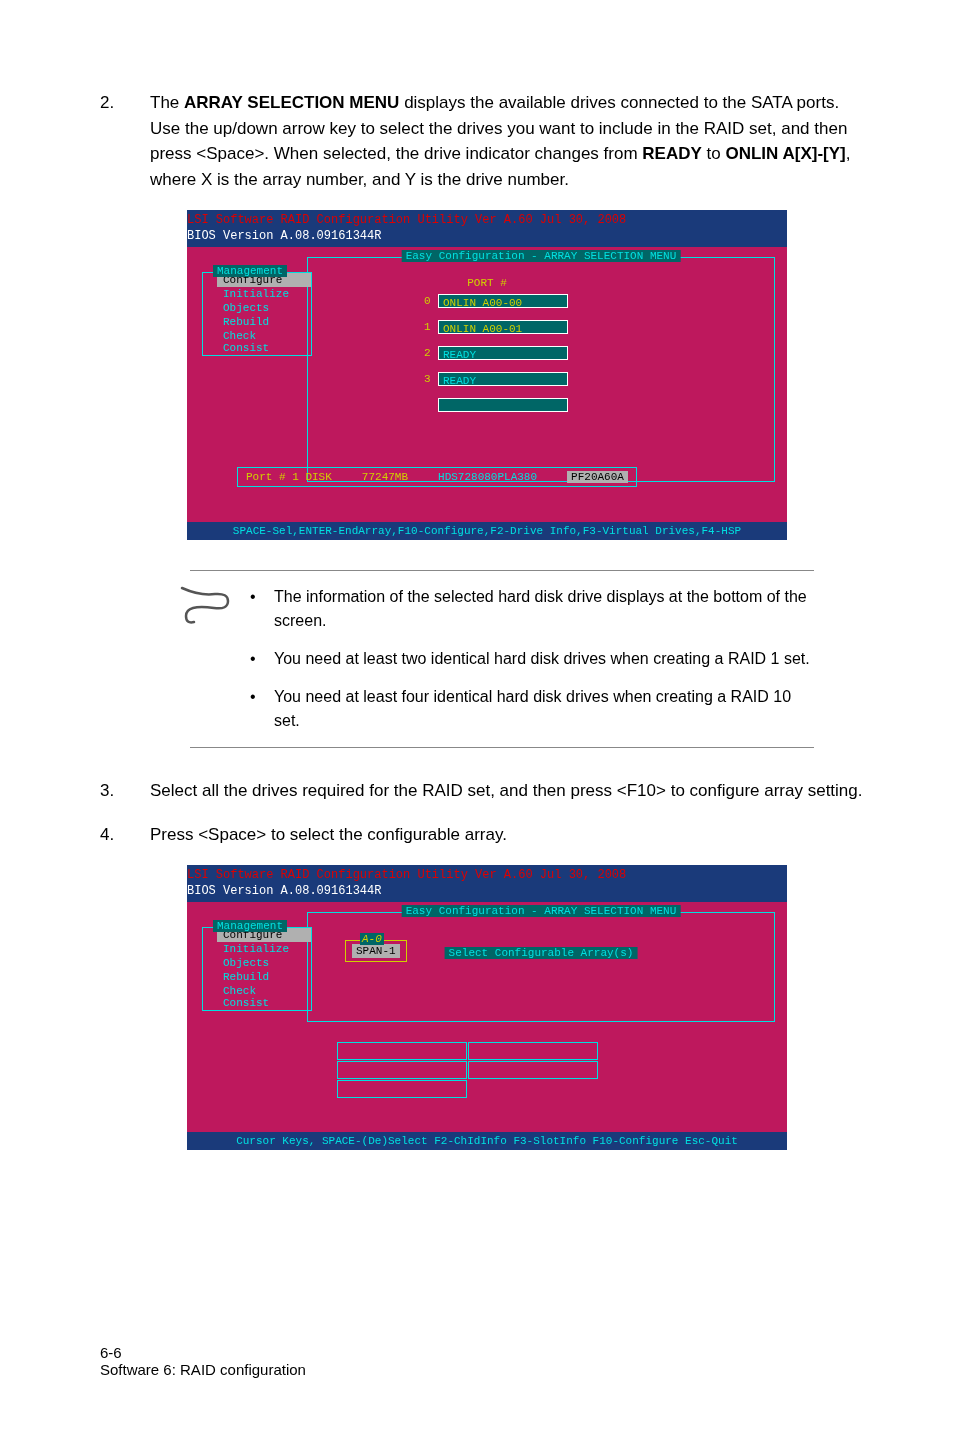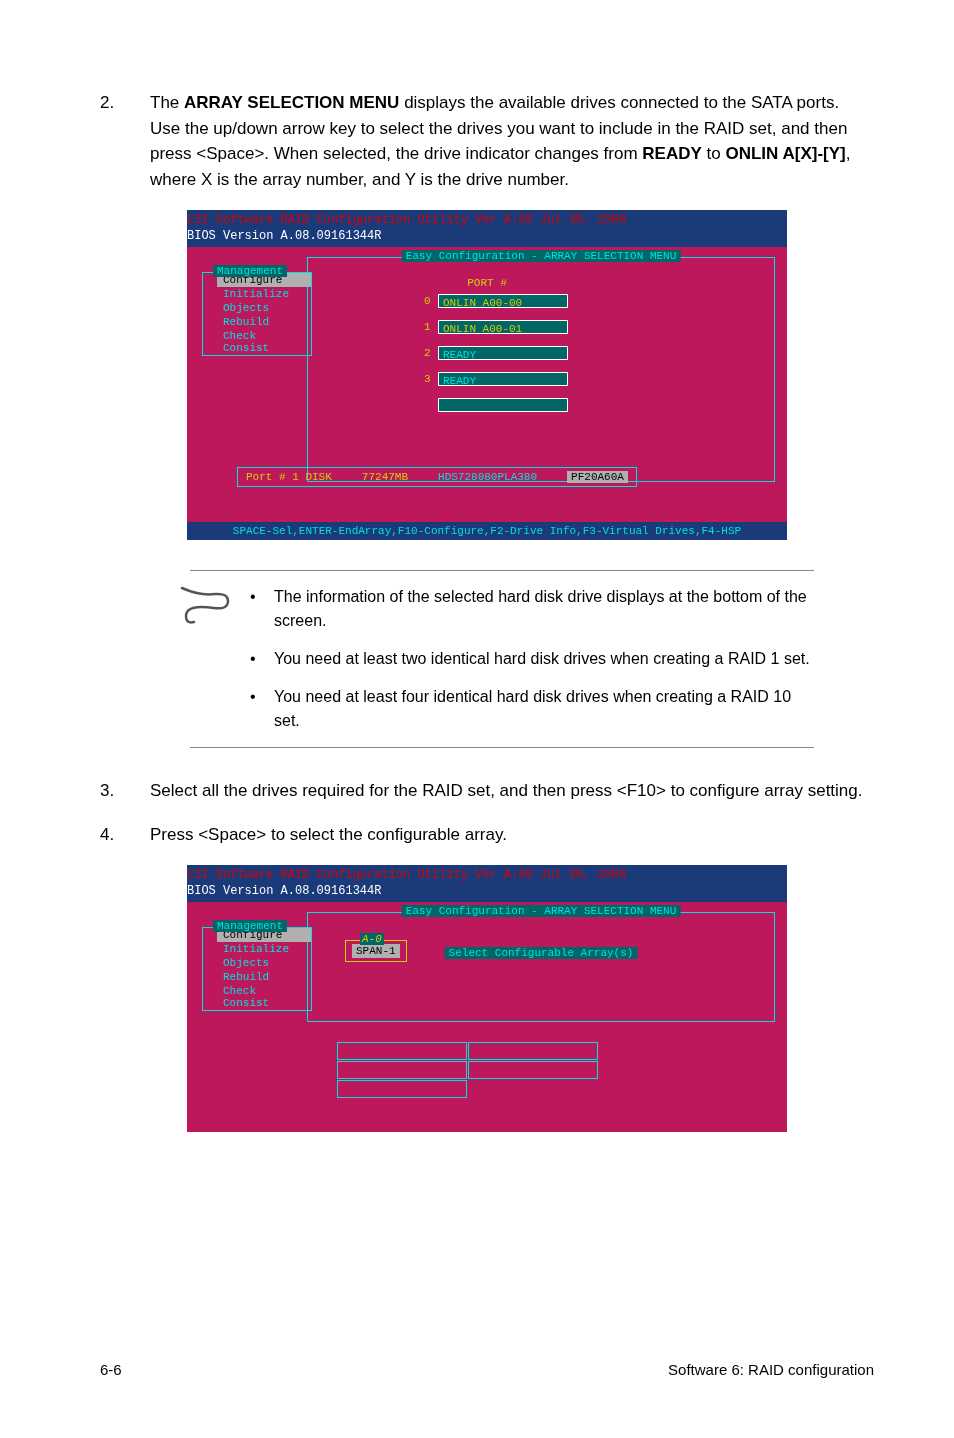--- a/index.html
+++ b/index.html
@@ -35,21 +35,21 @@
   .span-val { background: #b0b0b0; color: #000; font-size: 11px; padding: 1px 4px; margin: 3px 6px; display: inline-block; }
   .ghost-boxes { position: absolute; left: 150px; top: 140px; display: flex; flex-direction: column; gap: 1px; }
   .ghost-row { display: flex; gap: 1px; }
   .ghost { width: 130px; height: 18px; border: 1px solid #00e0e0; }
   .note-block { margin: 20px 60px 30px 90px; border-top: 1px solid #888; border-bottom: 1px solid #888; padding: 14px 0 14px 60px; position: relative; font-size: 16px; }
   .note-icon { position: absolute; left: -10px; top: 15px; width: 50px; }
   .note-icon svg { width: 100%; }
   .note-item { display: flex; margin-bottom: 14px; line-height: 1.5; }
   .note-item:last-child { margin-bottom: 0; }
   .bullet { width: 24px; flex-shrink: 0; }
-  .footer { position: absolute; bottom: 60px; left: 100px; right: 80px; display: flex; justify-content: space-between; font-size: 15px; border-top: 0; }
+  .footer { position: absolute; bottom: 60px; left: 100px; right: 80px; display: flex; justify-content: space-between; font-size: 15px; border-top: 0; flex-direction: column; }
 </style>
 </head>
 <body>
 
 <div class="page">
 
   <div class="step">
     <div class="num">2.</div>
     <div class="body">
       <span>The </span><span class="bold">ARRAY SELECTION MENU</span><span> displays the available drives connected to the SATA ports. Use the up/down arrow key to select the drives you want to include in the RAID set, and then press &lt;Space&gt;. When selected, the drive indicator changes from </span><span class="bold">READY</span><span> to </span><span class="bold">ONLIN A[X]-[Y]</span><span>, where X is the array number, and Y is the drive number.</span>
@@ -163,20 +163,21 @@
           </div>
         <div class="ghost-row">
             <div class="ghost"></div>
             <div class="ghost"></div>
           </div>
         <div class="ghost-row">
             <div class="ghost"></div>
           </div>
       </div>
     </div>
+    <div class="term-foot">Cursor Keys, SPACE-(De)Select F2-ChIdInfo F3-SlotInfo F10-Configure Esc-Quit</div>
   </div>
 
   <div class="footer">
     <span>6-6</span>
     <span>Software 6: RAID configuration</span>
   </div>
 
 </div>
 
 </body></html>

